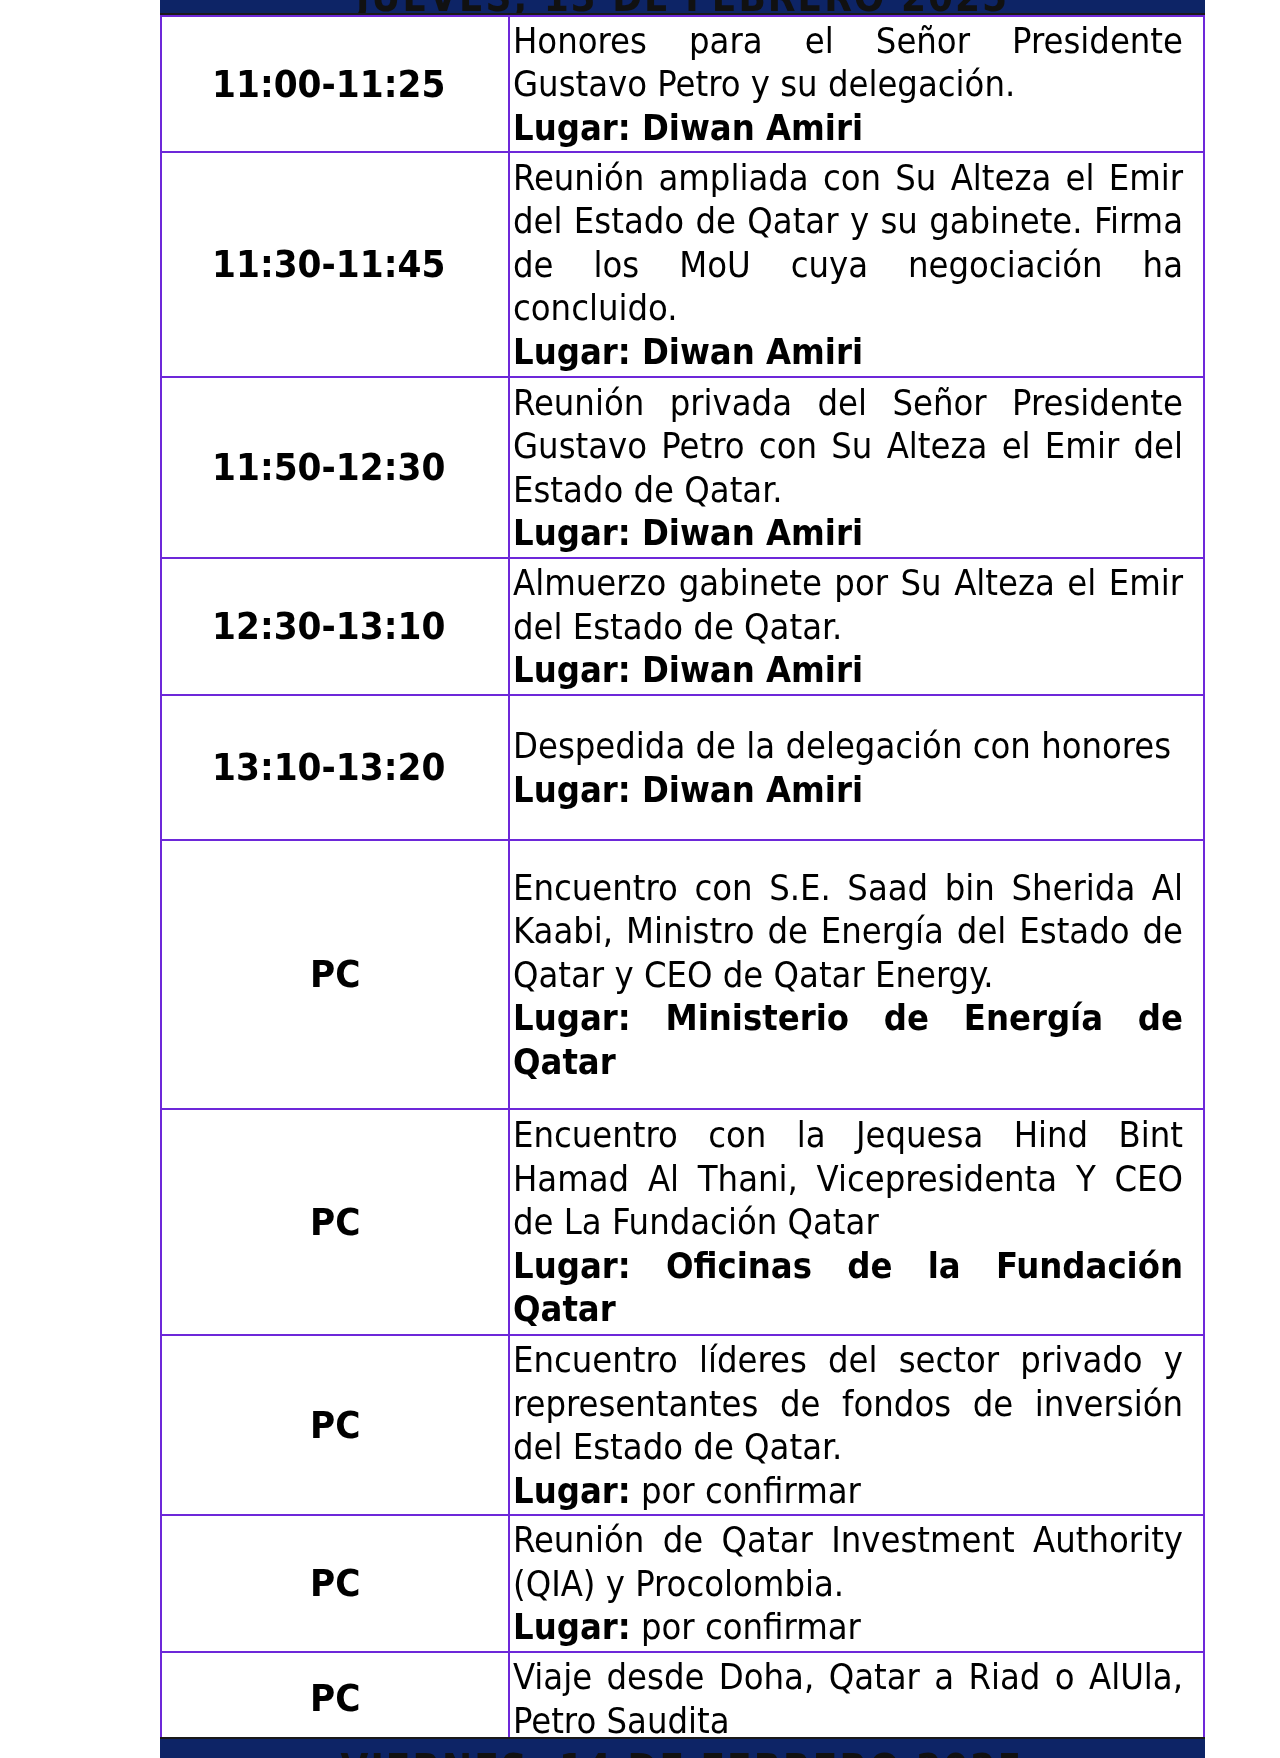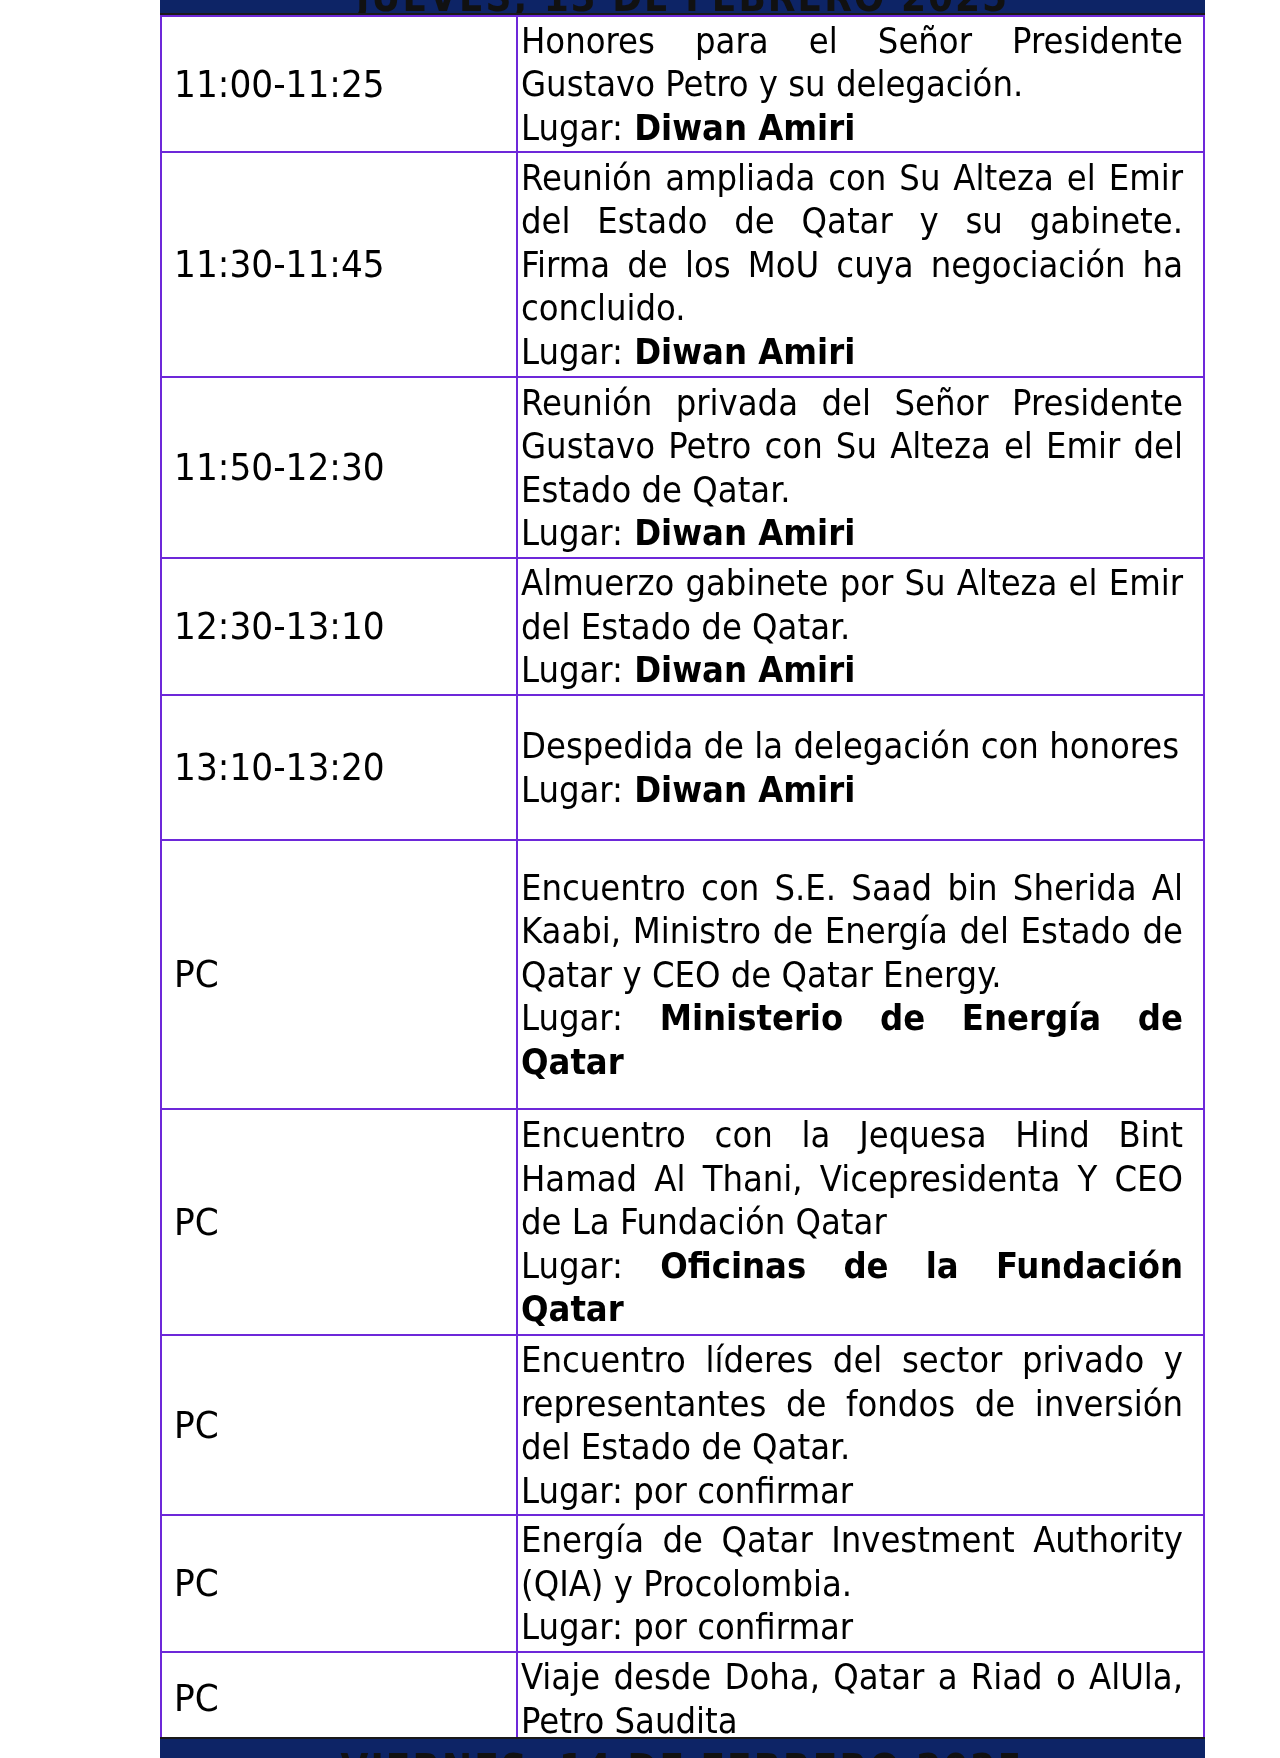--- a/index.html
+++ b/index.html
@@ -10,27 +10,27 @@
              border-bottom: 2px solid #1a1a1a; }
   .day-bar .label { position: absolute; left: 0; right: 0; text-align: center;
                     font-weight: bold; font-size: 40px; color: #111; letter-spacing: 2px;
                     line-height: 40px; }
   .day-bar.top .label { bottom: -4px; }
   .day-bar.bottom { position: absolute; left: 160px; top: 1737px; width: 1045px; height: 21px;
                     border-bottom: none; border-top: 2px solid #1a1a1a; box-sizing: border-box; }
   .day-bar.bottom .label { top: 10px; }
   table { border-collapse: collapse; width: 1045px; table-layout: fixed; }
   td { border: 2px solid #6d28d9; vertical-align: middle; padding: 0; }
-  td.time { width: 342px; font-weight: normal; font-size: 37px; padding-left: 12px;
-            font-family: "DejaVu Sans", sans-serif; transform-origin: left; }
+  td.time { width: 342px; font-weight: bold; font-size: 37px; padding-left: 4px;
+            font-family: "DejaVu Sans", sans-serif; transform-origin: left; text-align: center; }
   td.time span { display: inline-block; transform: scaleX(0.93); transform-origin: left center; }
   td.desc { font-size: 36px; line-height: 43.5px; padding: 0 20px 0 3px;
             text-align: justify; }
   .desc .text, .desc .place { display: block; }
-  .desc .place b { font-weight: normal; }
+  .desc .place b { font-weight: bold; }
 </style>
 </head>
 <body>
 
 <div class="sheet">
   <div class="day-bar top">
     <div class="label">JUEVES, 13 DE FEBRERO 2025</div>
   </div>
   <table>
     <tbody id="rows">
@@ -86,21 +86,21 @@
         <tr style="height: 180px;">
           <td class="time"><span>PC</span></td>
           <td class="desc">
             <span class="text">Encuentro líderes del sector privado y representantes de fondos de inversión del Estado de Qatar.</span>
             <span class="place"><b>Lugar:</b><span style="font-weight:normal"> por confirmar</span></span>
           </td>
         </tr>
         <tr style="height: 137px;">
           <td class="time"><span>PC</span></td>
           <td class="desc">
-            <span class="text">Energía de Qatar Investment Authority (QIA) y Procolombia.</span>
+            <span class="text">Reunión de Qatar Investment Authority (QIA) y Procolombia.</span>
             <span class="place"><b>Lugar:</b><span style="font-weight:normal"> por confirmar</span></span>
           </td>
         </tr>
         <tr style="height: 93px;">
           <td class="time"><span>PC</span></td>
           <td class="desc">
             <span class="text">Viaje desde Doha, Qatar a Riad o AlUla, Petro Saudita</span>
           </td>
         </tr>
       </tbody>

